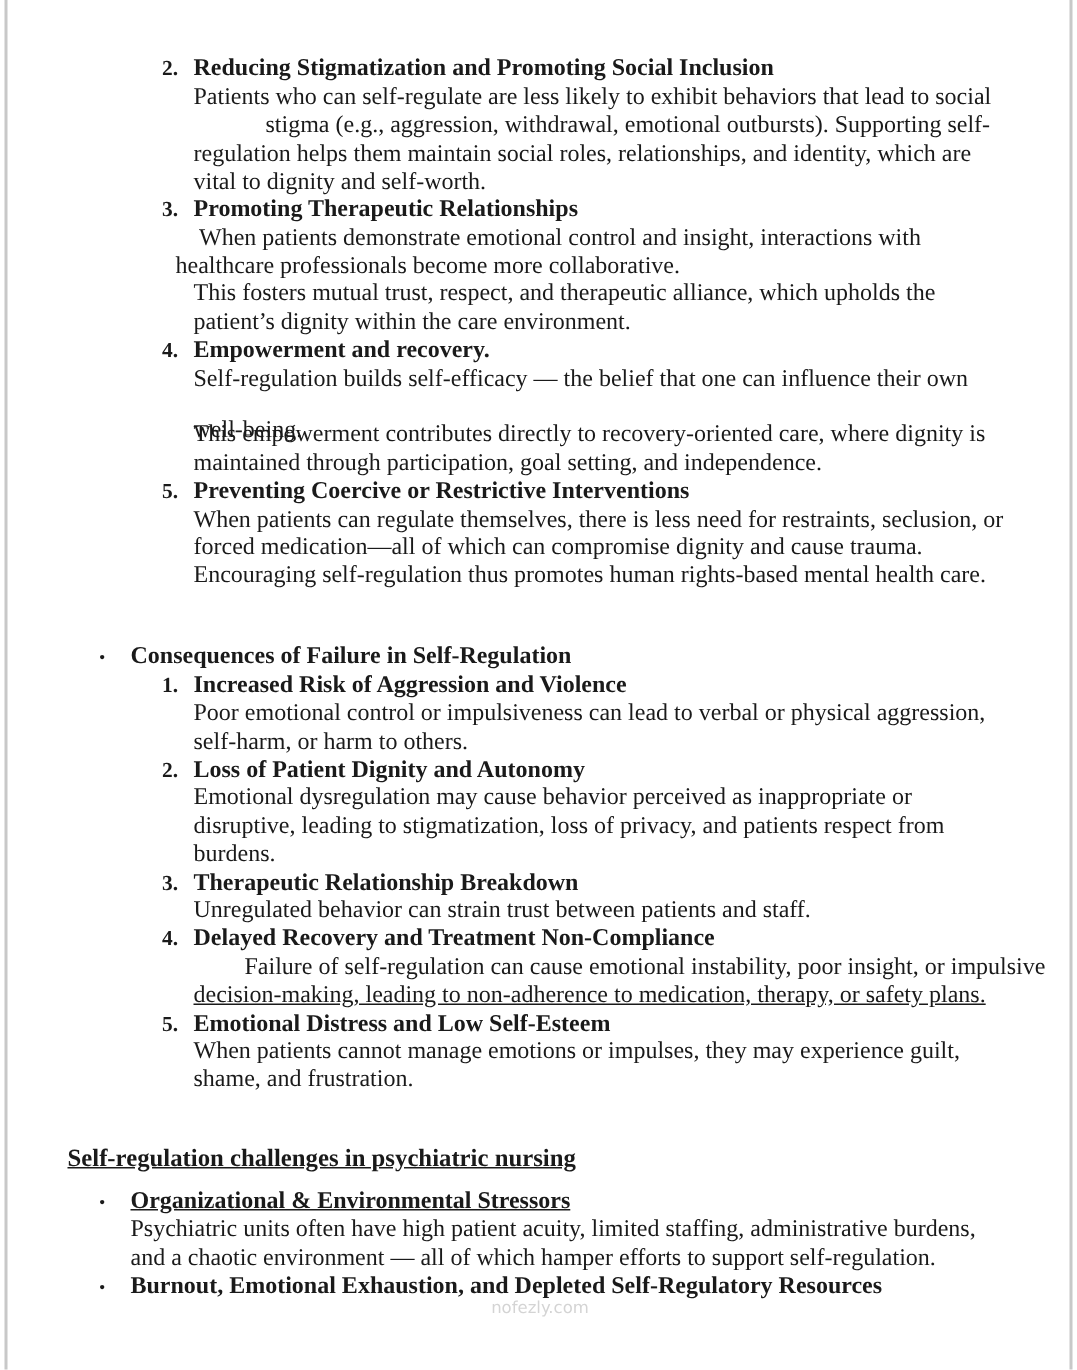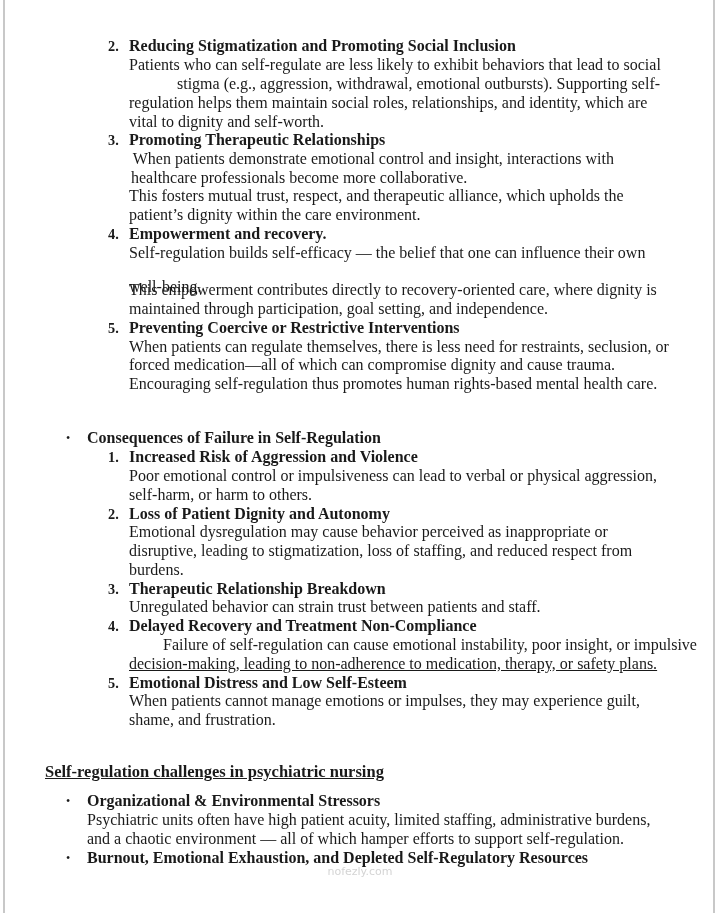--- a/index.html
+++ b/index.html
@@ -35,21 +35,21 @@
       <span class="p" style="left:129px;top:56px;">Patients who can self-regulate are less likely to exhibit behaviors that lead to social</span>
       <span class="p" style="left:129px;top:75px;margin-left:48px;">stigma (e.g., aggression, withdrawal, emotional outbursts). Supporting self-</span>
       <span class="p" style="left:129px;top:94px;">regulation helps them maintain social roles, relationships, and identity, which are</span>
       <span class="p" style="left:129px;top:113px;">vital to dignity and self-worth.</span>
     </div>
 
     <div>
       <span class="num" style="left:108px;top:131px;">3.</span>
       <span class="p b" style="left:129px;top:131px;">Promoting Therapeutic Relationships</span>
       <span class="p" style="left:129px;top:150px;white-space:pre;"> When patients demonstrate emotional control and insight, interactions with</span>
-      <span class="p" style="left:131px;top:169px;">healthcare professionals become more collaborative.</span>
+      <span class="p" style="left:117px;top:169px;">healthcare professionals become more collaborative.</span>
       <span class="p" style="left:129px;top:187px;">This fosters mutual trust, respect, and therapeutic alliance, which upholds the</span>
       <span class="p" style="left:129px;top:206px;">patient’s dignity within the care environment.</span>
     </div>
 
     <div>
       <span class="num" style="left:108px;top:225px;">4.</span>
       <span class="p b" style="left:129px;top:225px;">Empowerment and recovery.</span>
       <span class="p" style="left:129px;top:244px;">Self-regulation builds self-efficacy — the belief that one can influence their own</span>
       <span class="p" style="left:129px;top:278px;">well-being.</span>
       <span class="p" style="left:129px;top:281px;">This empowerment contributes directly to recovery-oriented care, where dignity is</span>
@@ -72,21 +72,21 @@
     <div>
       <span class="num" style="left:108px;top:448px;">1.</span>
       <span class="p b" style="left:129px;top:448px;text-align:center;">Increased Risk of Aggression and Violence</span>
       <span class="p" style="left:129px;top:467px;">Poor emotional control or impulsiveness can lead to verbal or physical aggression,</span>
       <span class="p" style="left:129px;top:486px;">self-harm, or harm to others.</span>
     </div>
     <div>
       <span class="num" style="left:108px;top:505px;">2.</span>
       <span class="p b" style="left:129px;top:505px;">Loss of Patient Dignity and Autonomy</span>
       <span class="p" style="left:129px;top:523px;">Emotional dysregulation may cause behavior perceived as inappropriate or</span>
-      <span class="p" style="left:129px;top:542px;">disruptive, leading to stigmatization, loss of staffing, and reduced respect from</span>
+      <span class="p" style="left:129px;top:542px;">disruptive, leading to stigmatization, loss of privacy, and patients respect from</span>
       <span class="p" style="left:129px;top:561px;">burdens.</span>
     </div>
     <div>
       <span class="num" style="left:108px;top:580px;">3.</span>
       <span class="p b" style="left:129px;top:580px;">Therapeutic Relationship Breakdown</span>
       <span class="p" style="left:129px;top:598px;">Unregulated behavior can strain trust between patients and staff.</span>
     </div>
     <div>
       <span class="num" style="left:108px;top:617px;">4.</span>
       <span class="p b" style="left:129px;top:617px;">Delayed Recovery and Treatment Non-Compliance</span>
@@ -99,21 +99,21 @@
       <span class="p" style="left:129px;top:692px;">When patients cannot manage emotions or impulses, they may experience guilt,</span>
       <span class="p" style="left:129px;top:711px;">shame, and frustration.</span>
     </div>
   </div>
 
   <div>
     <span class="p h" style="left:45px;top:763px;">Self-regulation challenges in psychiatric nursing</span>
 
     <div>
       <span class="bullet" style="left:66px;top:792px;">•</span>
-      <span class="p b" style="left:87px;top:792px;">Organizational &amp; Environmental Stressors</span>
+      <span class="p b" style="left:87px;top:792px;text-decoration:underline;">Organizational &amp; Environmental Stressors</span>
       <span class="p" style="left:87px;top:811px;">Psychiatric units often have high patient acuity, limited staffing, administrative burdens,</span>
       <span class="p" style="left:87px;top:830px;">and a chaotic environment — all of which hamper efforts to support self-regulation.</span>
     </div>
     <div>
       <span class="bullet" style="left:66px;top:849px;">•</span>
       <span class="p b" style="left:87px;top:849px;">Burnout, Emotional Exhaustion, and Depleted Self-Regulatory Resources</span>
     </div>
   </div>
 
   <div class="wm">

